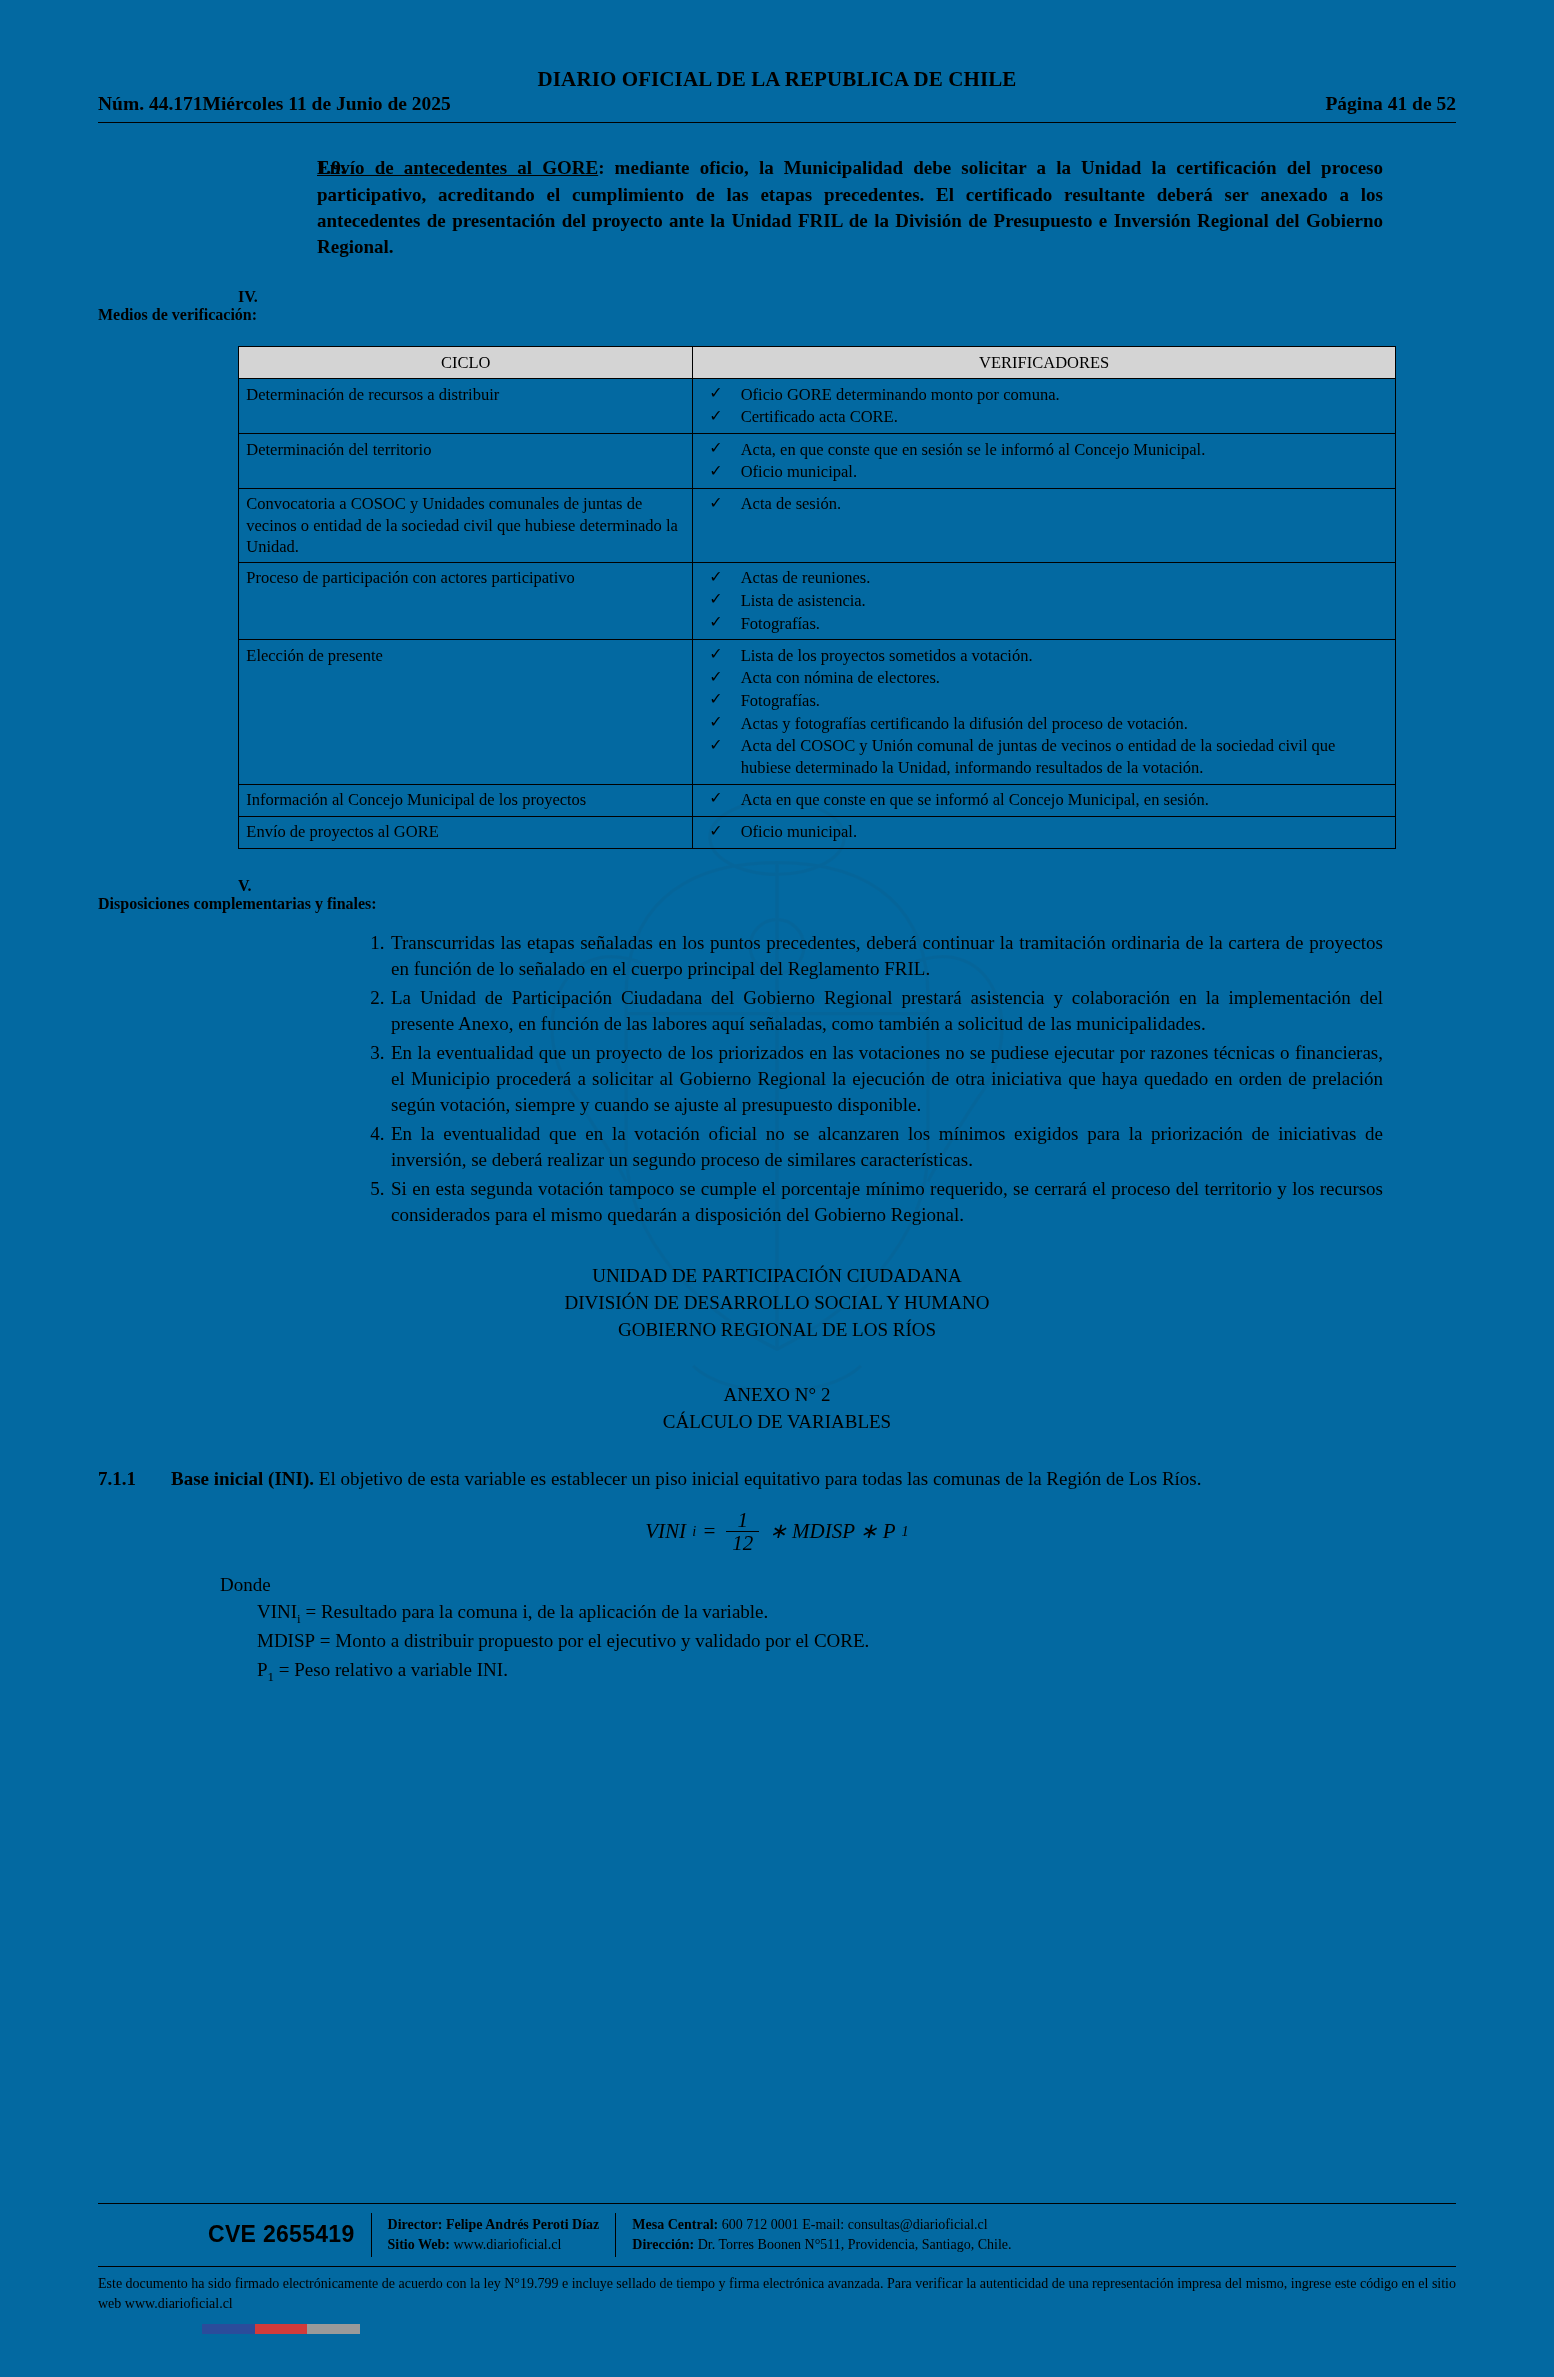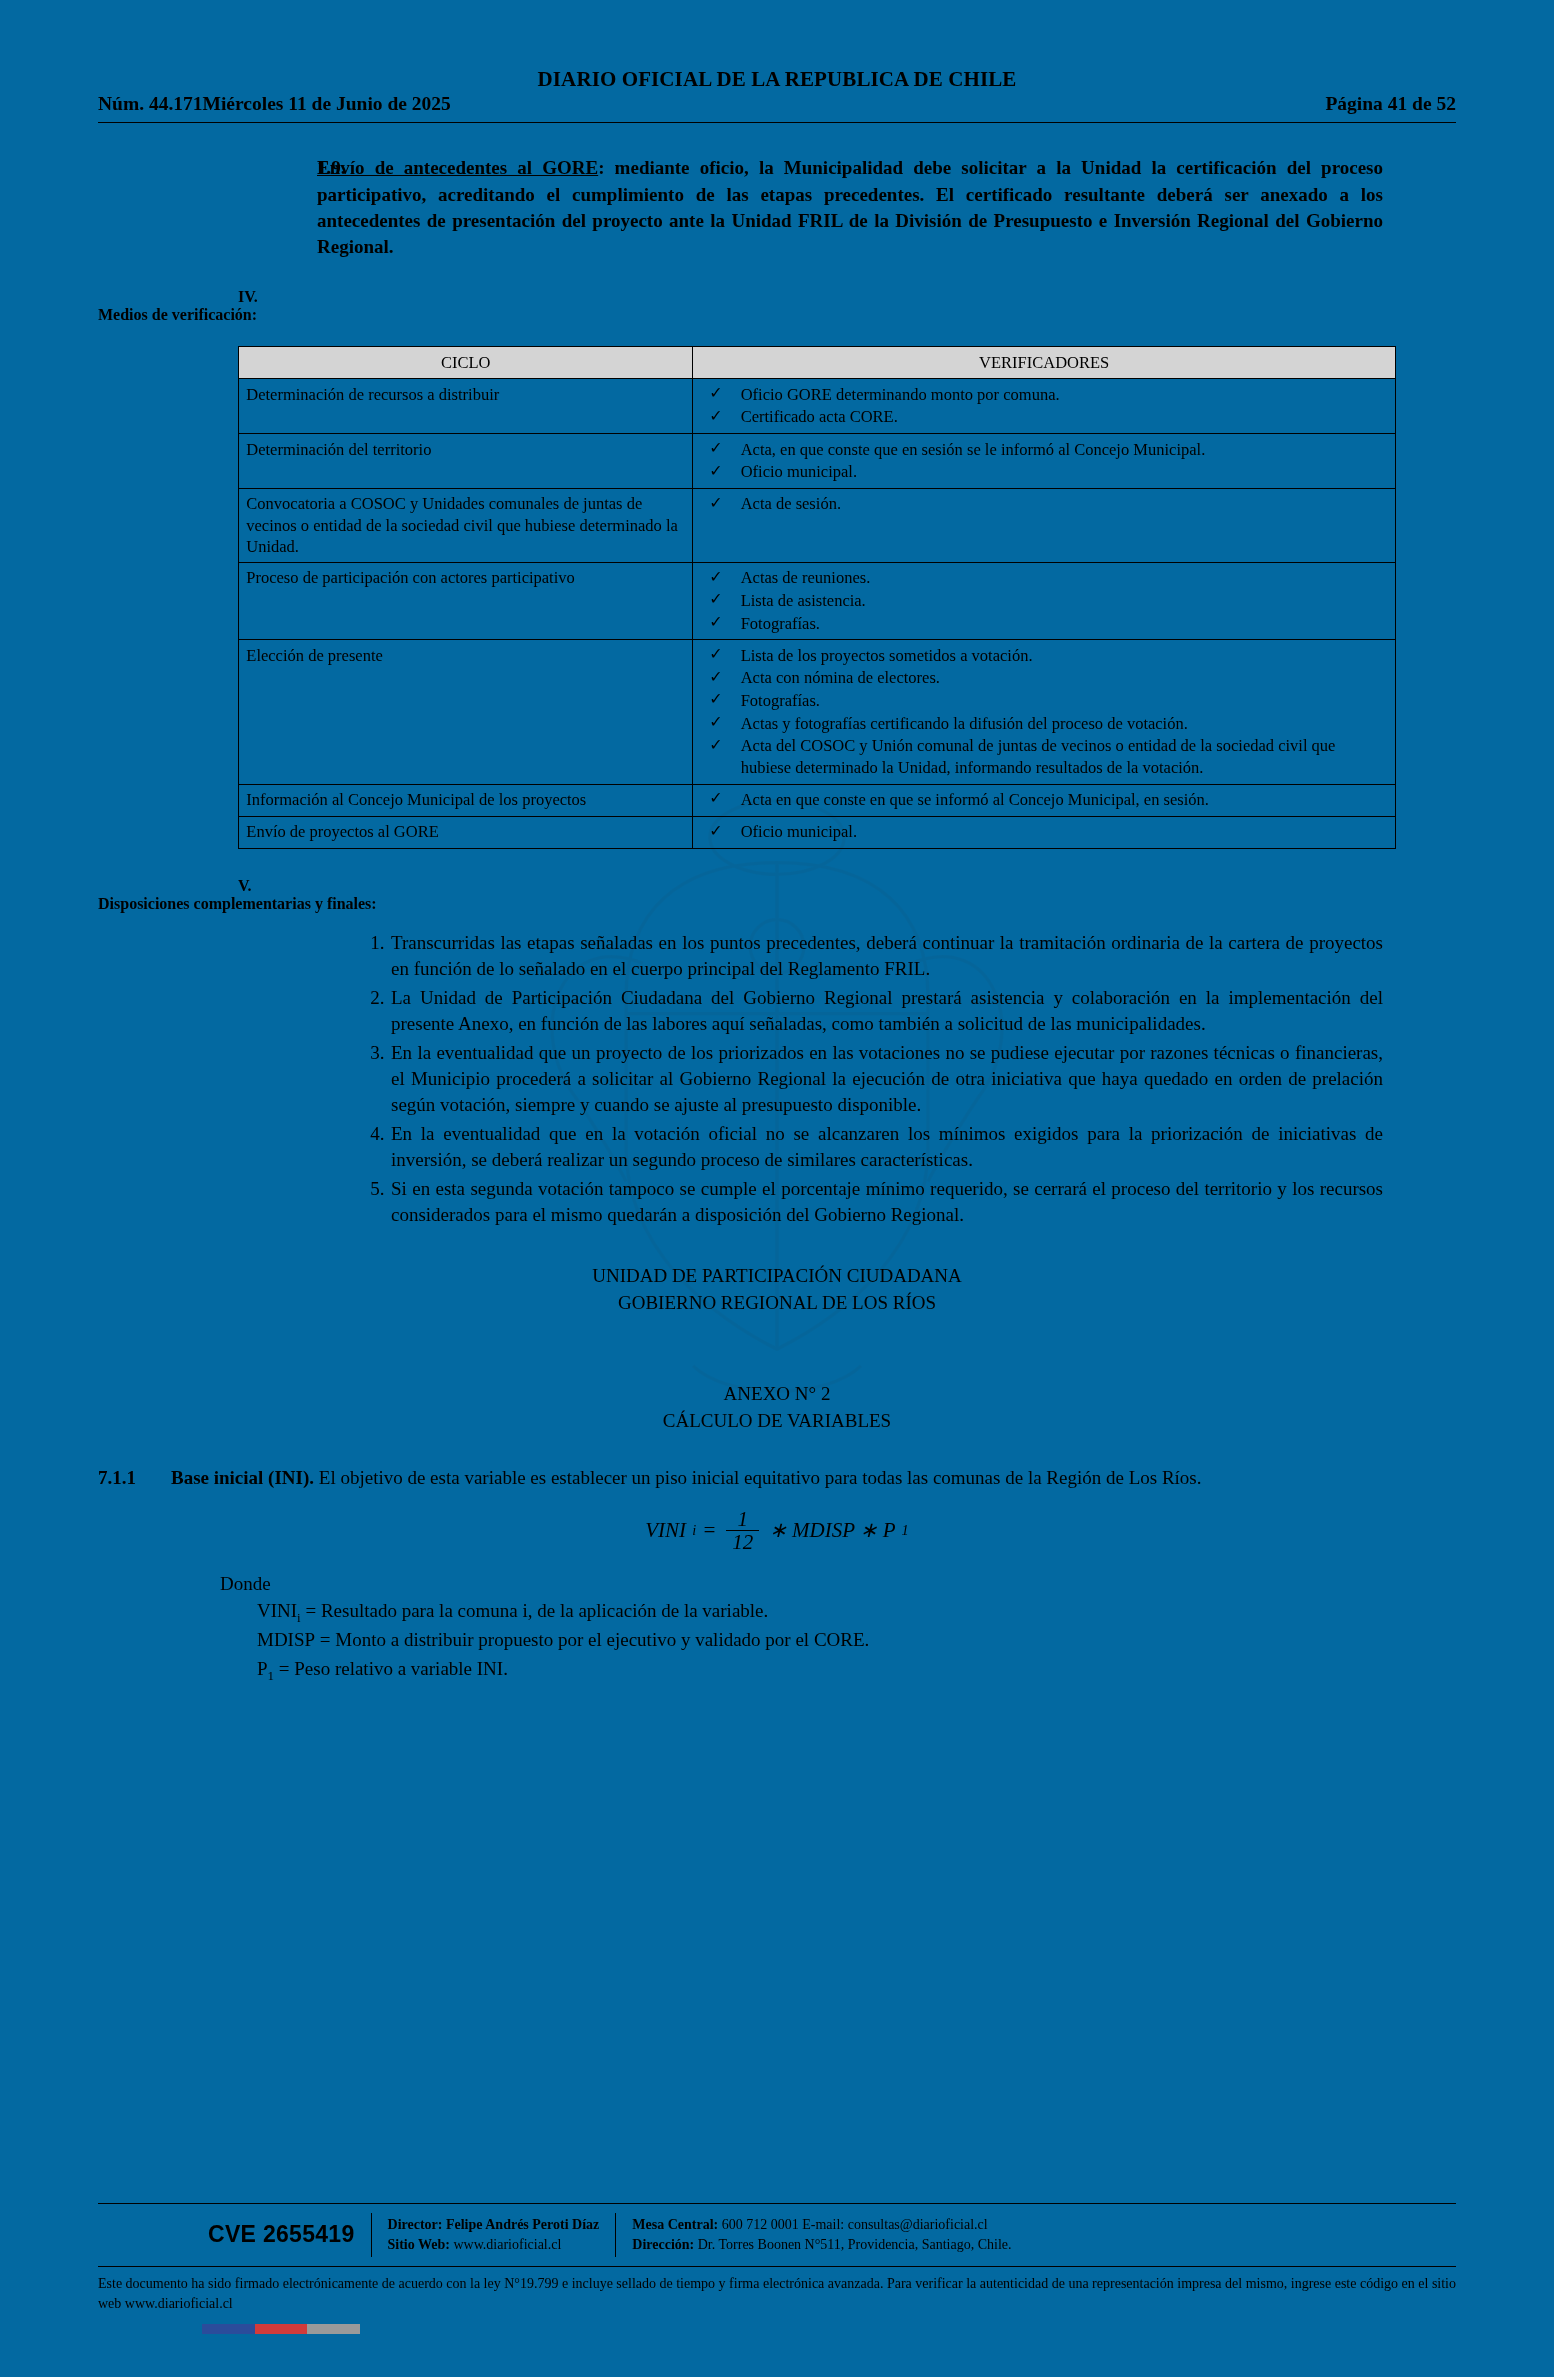--- a/index.html
+++ b/index.html
@@ -155,21 +155,21 @@
   }
 
   
   .signature {
     margin-top: 35px;
     text-align: center;
     font-size: 19px;
     line-height: 1.42;
   }
   .annex {
-    margin-top: 64px;
+    margin-top: 38px;
     text-align: center;
     font-size: 19px;
     line-height: 1.42;
   }
 
   
   .anx-item {
     display: flex;
     margin-top: 30.5px;
     font-size: 19px;
@@ -385,20 +385,21 @@
     <ol class="disp">
       <li>Transcurridas las etapas señaladas en los puntos precedentes, deberá continuar la tramitación ordinaria de la cartera de proyectos en función de lo señalado en el cuerpo principal del Reglamento FRIL.</li>
       <li>La Unidad de Participación Ciudadana del Gobierno Regional prestará asistencia y colaboración en la implementación del presente Anexo, en función de las labores aquí señaladas, como también a solicitud de las municipalidades.</li>
       <li>En la eventualidad que un proyecto de los priorizados en las votaciones no se pudiese ejecutar por razones técnicas o financieras, el Municipio procederá a solicitar al Gobierno Regional la ejecución de otra iniciativa que haya quedado en orden de prelación según votación, siempre y cuando se ajuste al presupuesto disponible.</li>
       <li>En la eventualidad que en la votación oficial no se alcanzaren los mínimos exigidos para la priorización de iniciativas de inversión, se deberá realizar un segundo proceso de similares características.</li>
       <li>Si en esta segunda votación tampoco se cumple el porcentaje mínimo requerido, se cerrará el proceso del territorio y los recursos considerados para el mismo quedarán a disposición del Gobierno Regional.</li>
     </ol>
 
     <div class="signature">
       <div>UNIDAD DE PARTICIPACIÓN CIUDADANA</div>
+      <div>DIVISIÓN DE DESARROLLO SOCIAL Y HUMANO</div>
       <div>GOBIERNO REGIONAL DE LOS RÍOS</div>
     </div>
 
     <div class="annex">
       <div>ANEXO N° 2</div>
       <div>CÁLCULO DE VARIABLES</div>
     </div>
 
     <div class="anx-item">
       <div class="anx-num">7.1.1</div>

